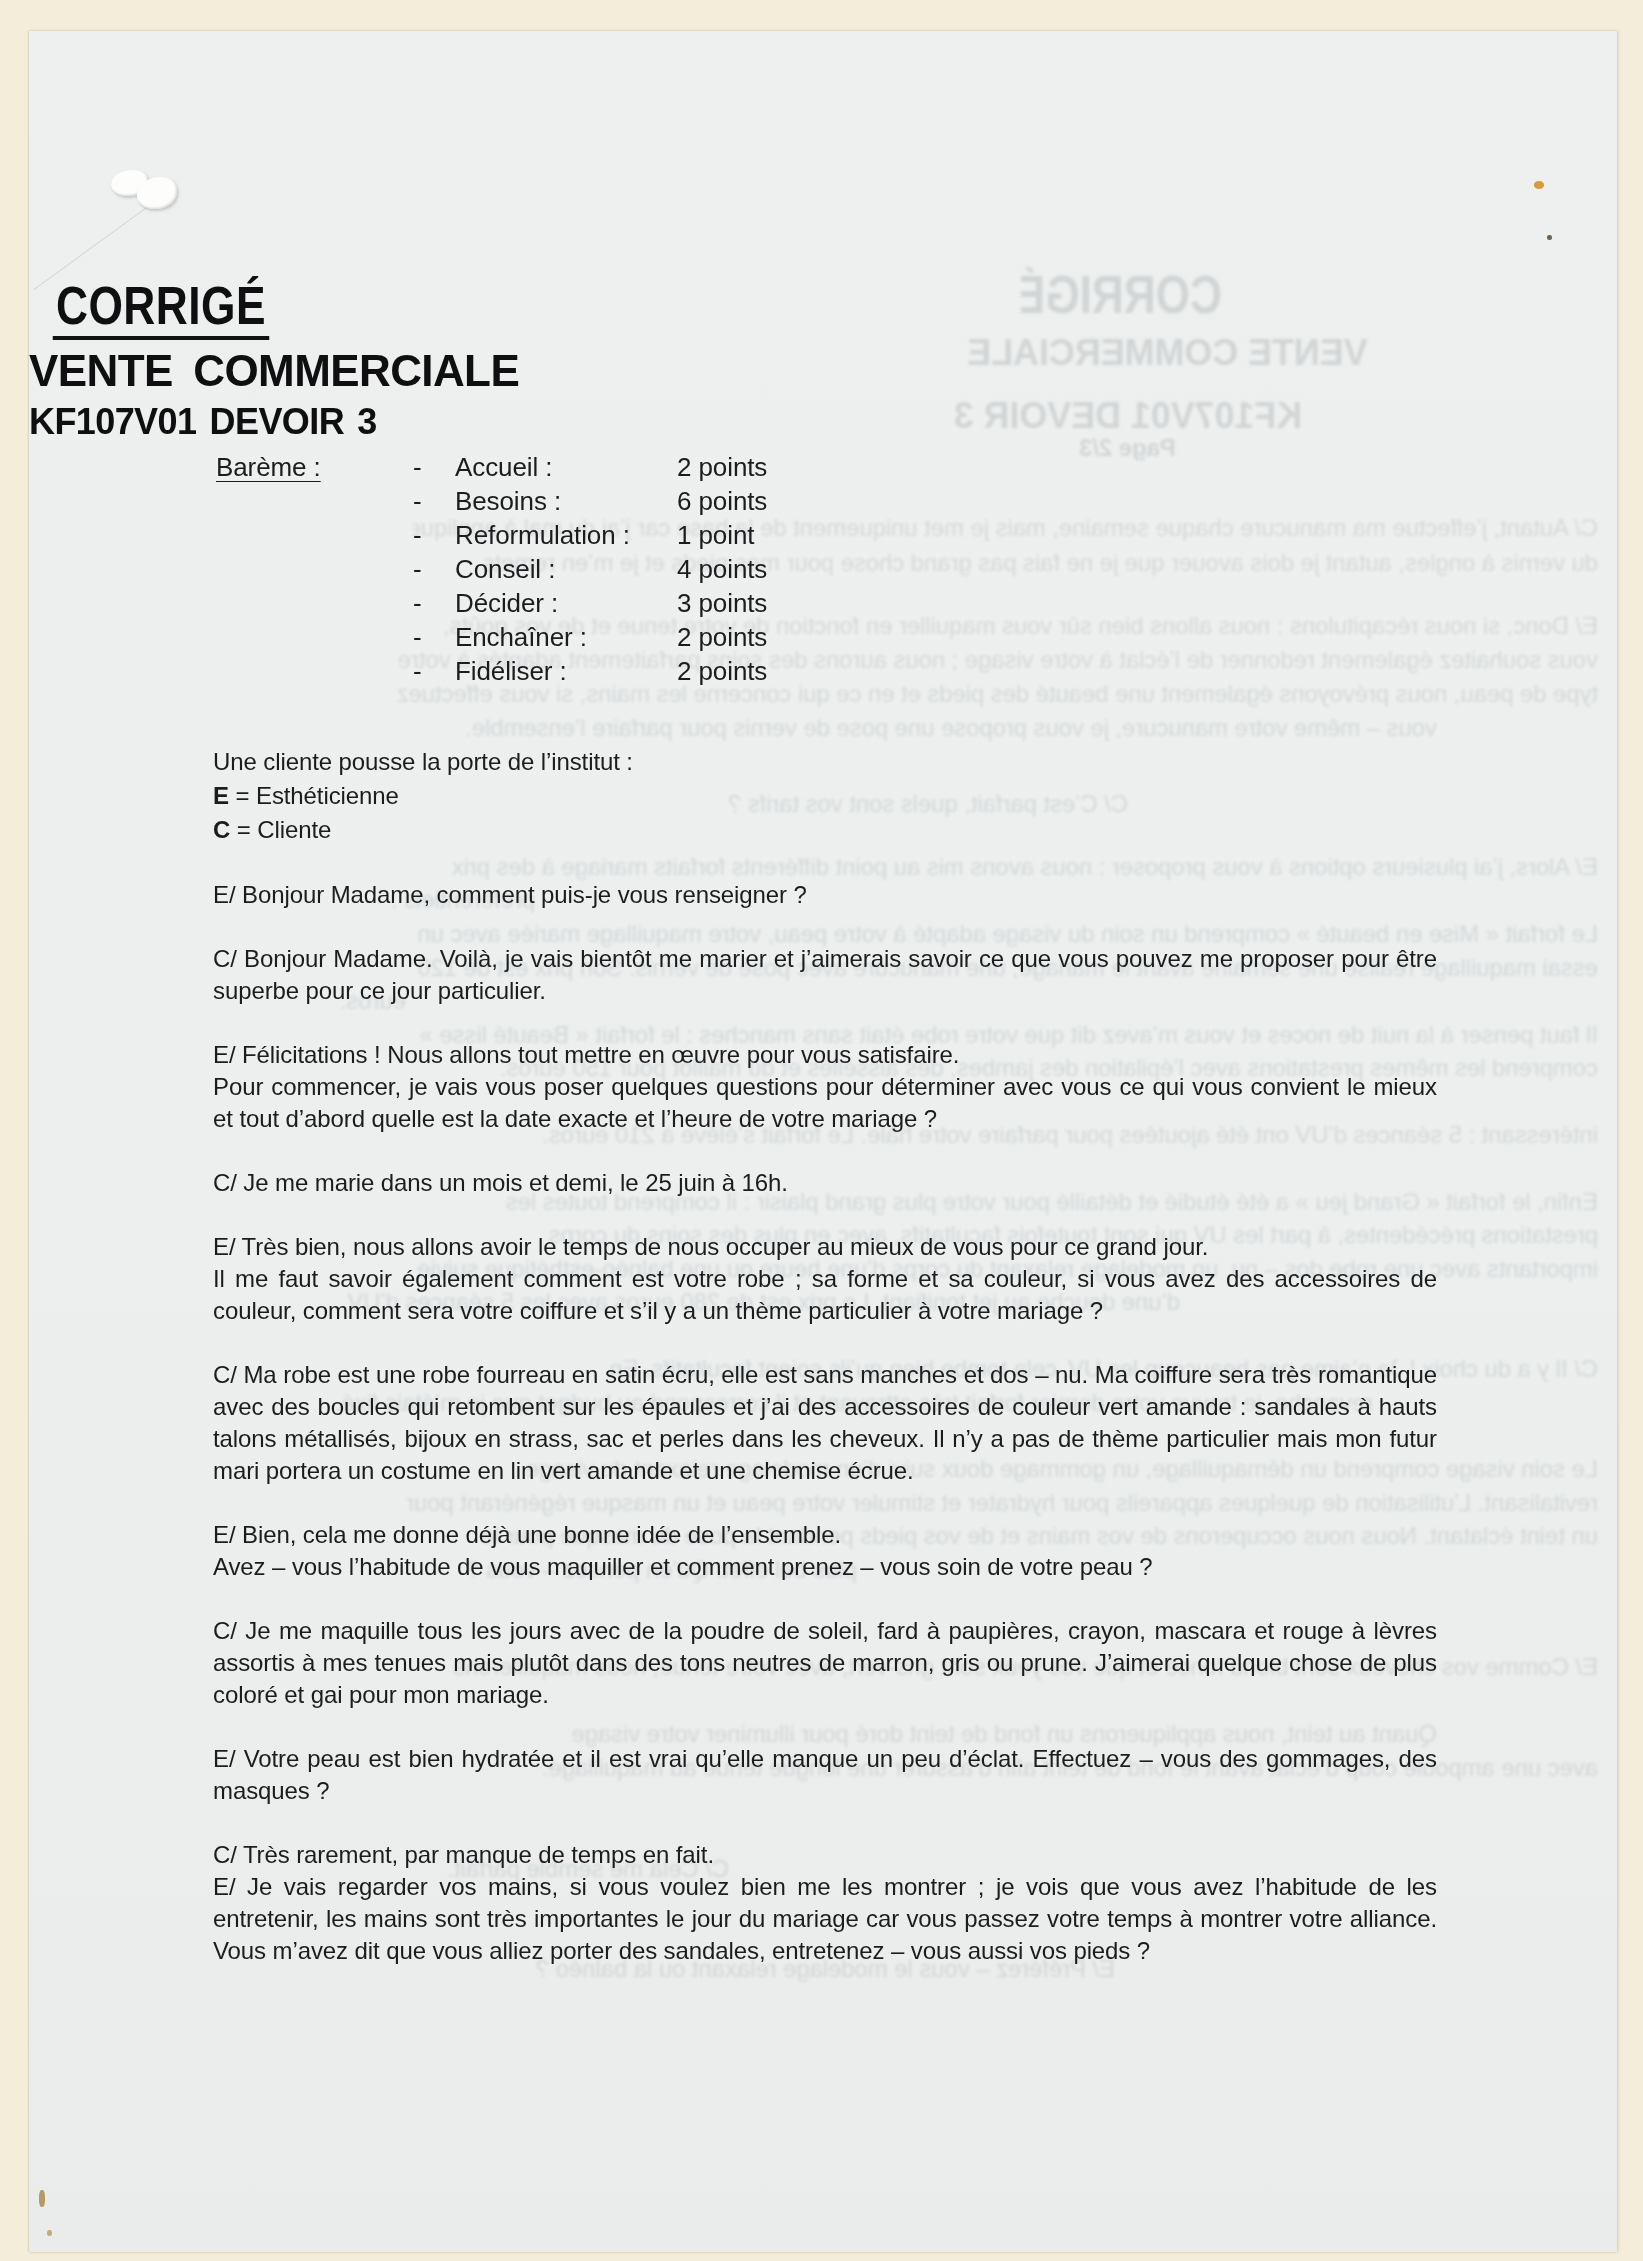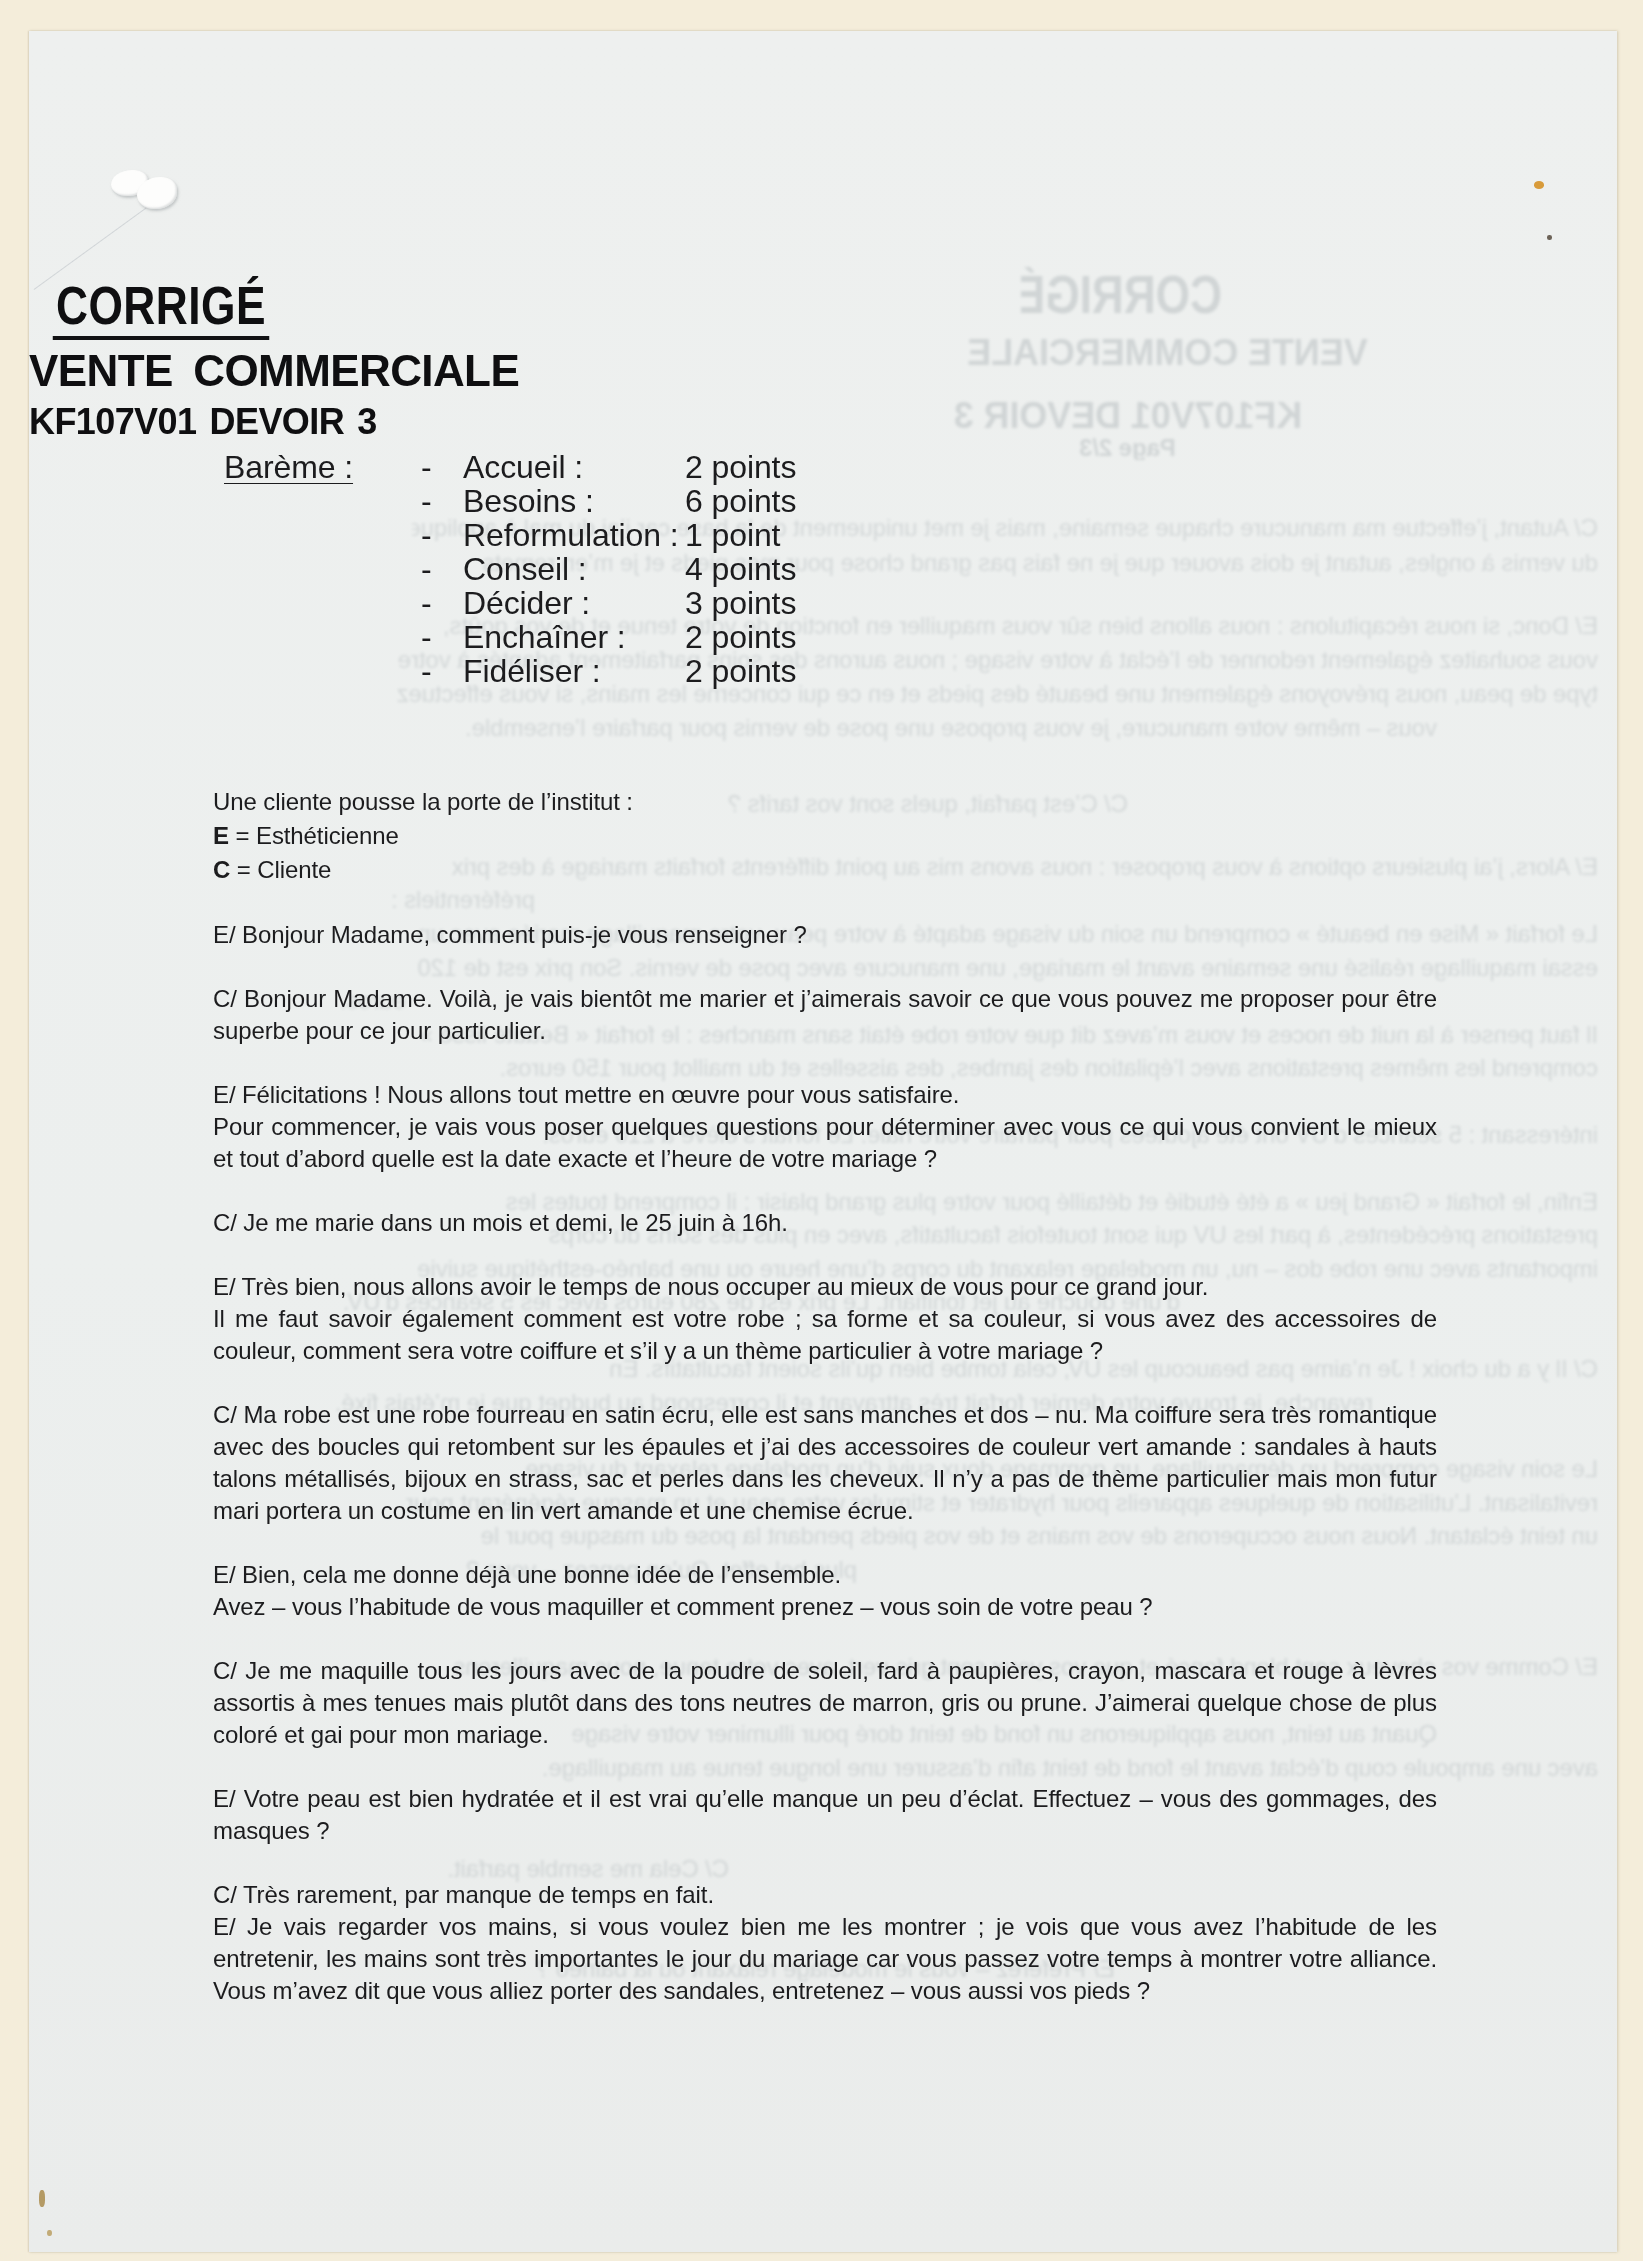--- a/index.html
+++ b/index.html
@@ -30,27 +30,27 @@
   .gt-mid{font-size:36px;line-height:1;}
   .gt-small{font-size:24px;line-height:1;}
   
   .title-line{position:absolute;left:0;right:0;text-align:left;font-weight:bold;color:#0f0f11;margin-top:24px;}
   .t-main{top:223px;font-size:54px;line-height:1;letter-spacing:0.6px;}
   .t-main .ul{display:inline-block;transform:scaleX(0.82);padding:0 3.9px 3.9px 3.9px;border-bottom:4.5px solid #121214;}
   .t-sub1{top:294px;font-size:44px;line-height:1;word-spacing:9px;letter-spacing:-0.6px;}
   .t-sub2{top:349px;font-size:36px;line-height:1;letter-spacing:-0.6px;word-spacing:3.9px;}
   .t-page{top:393px;font-size:24px;line-height:1;}
   .bareme{
-    position:absolute;left:195px;top:422px;width:967px;
+    position:absolute;left:187px;top:422px;width:967px;
     display:grid;grid-template-columns:197px 42px 222px auto;
-    grid-auto-rows:34px;font-size:32px;letter-spacing:-0.1px;
+    grid-auto-rows:34px;font-size:26px;letter-spacing:-0.1px;
   }
   .bareme-label{text-decoration:underline;text-underline-offset:4.5px;text-decoration-thickness:1.3px;}
   .cell{align-self:start;line-height:28px;}
-  .content{position:absolute;left:184px;top:714px;width:1224px;font-size:24px;line-height:32px;letter-spacing:-0.1px;margin-top:40px;}
+  .content{position:absolute;left:184px;top:714px;width:1224px;font-size:24px;line-height:32px;letter-spacing:-0.1px;}
   .intro p{margin:0;line-height:34px;}
   .intro .b{font-weight:bold;}
   .turn{margin-top:32px;}
   .para{margin:0;text-align:justify;}
 </style>
 </head>
 <body>
 
 <div class="paper">
 

